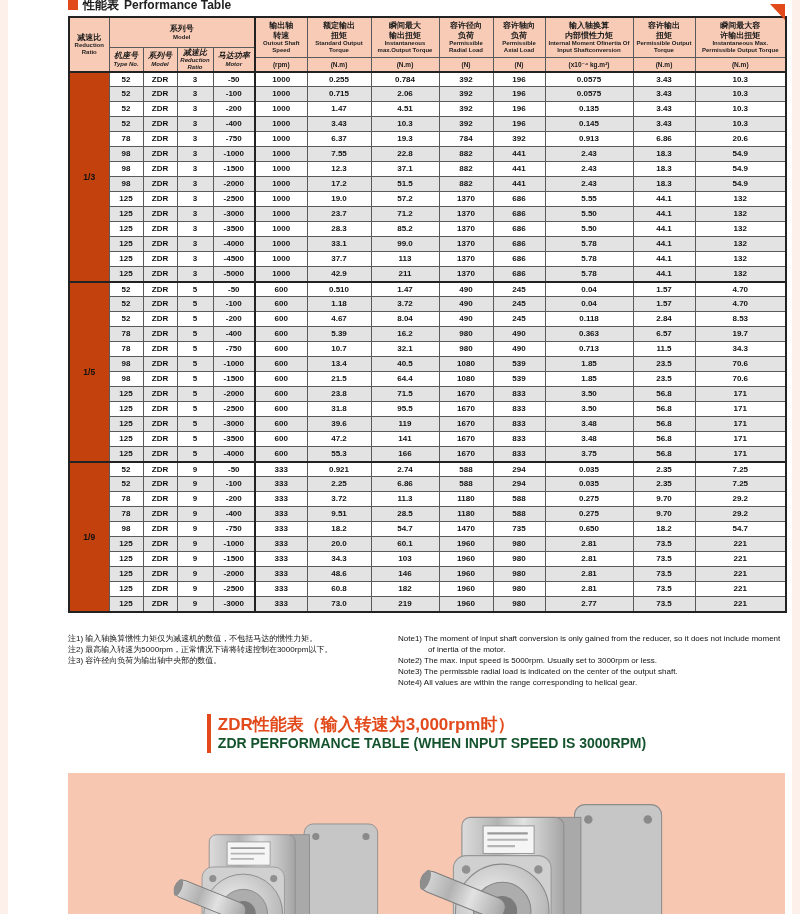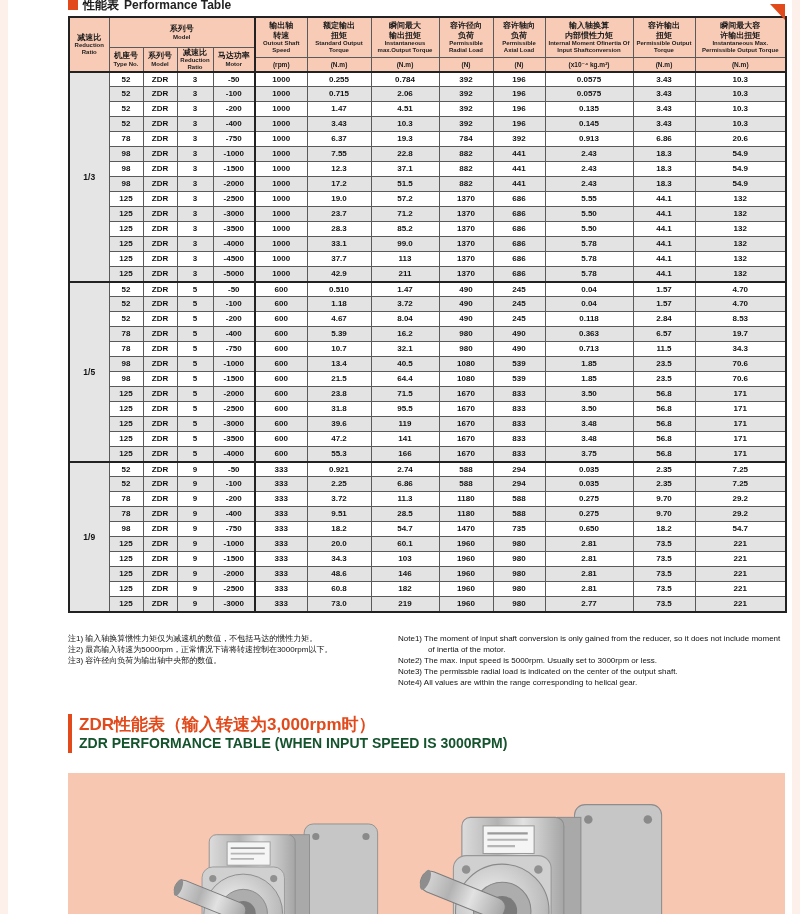--- a/index.html
+++ b/index.html
@@ -19,41 +19,41 @@
   .corner-triangle { position:absolute; top:6px; right:0; width:0; height:0;
     border-top:16px solid #e2491b; border-left:15px solid transparent; }
 
   
   table.perf { border-collapse:collapse; table-layout:fixed; width:717px; margin-top:4px;
     border:2px solid #222; }
   .perf th, .perf td { border:1px solid #5a5a5a; text-align:center; vertical-align:middle;
     padding:0 1px; overflow:hidden; }
   .perf thead th, .perf thead td { background:#f8cbb6; }
   .perf .h-a th { height:30px; }
-  .perf .h-b th { height:24px; }
+  .perf .h-b th { height:24px;font-style:italic; }
   .perf .h-c td { height:14px; font-size:6.5px; font-weight:bold; }
   .hcn { display:block; font-size:8px; font-weight:bold; line-height:1.2; white-space:pre-line; }
   .hen { display:block; font-size:6px; font-weight:bold; line-height:1.15; color:#222; }
   .perf thead tr.h-c td { border-bottom:2px solid #222; }
   .perf tbody td { height:15px; font-size:8px; font-weight:bold; line-height:1; color:#111;
     background:#ffffff; }
   .perf tbody tr.alt td { background:#e3e3e3; }
-  .perf tbody td.ratio-cell { background:#e5e5e5; font-size:8.5px; }
+  .perf tbody td.ratio-cell { background:#c2410c; font-size:8.5px; }
   .perf tbody tr.group-start td { border-top:2px solid #222; }
   .perf .col-motor { border-right:2px solid #222 !important; }
   .perf th.model-group { border-right:2px solid #222; }
 
   
   .notes { display:flex; margin-top:20px; }
   .notes-cn { width:330px; }
   .notes-en { width:387px; }
   .note-line { font-size:8px; line-height:11px; color:#111; padding-left:30px; text-indent:-30px; }
 
   
-  .section2 { margin-top:26px; display:flex; }
+  .section2 { margin-top:26px; display:flex;justify-content:center; }
   .section2-bar { width:4px; background:#e2491b; margin-right:7px; }
   .s2-cn { font-size:17px; font-weight:bold; color:#e2491b; line-height:1.25; }
   .s2-en { font-size:14px; font-weight:bold; color:#14532d; line-height:1.25; }
 
   
   .panel { position:relative; margin-top:20px; width:717px; height:220px; background:#f8c7b1; }
   .gearbox { position:absolute; }
   .gb1 { left:100px; top:28px; width:215px; height:200px; }
   .gb2 { left:345px; top:8px; width:255px; height:230px; }
 </style>

